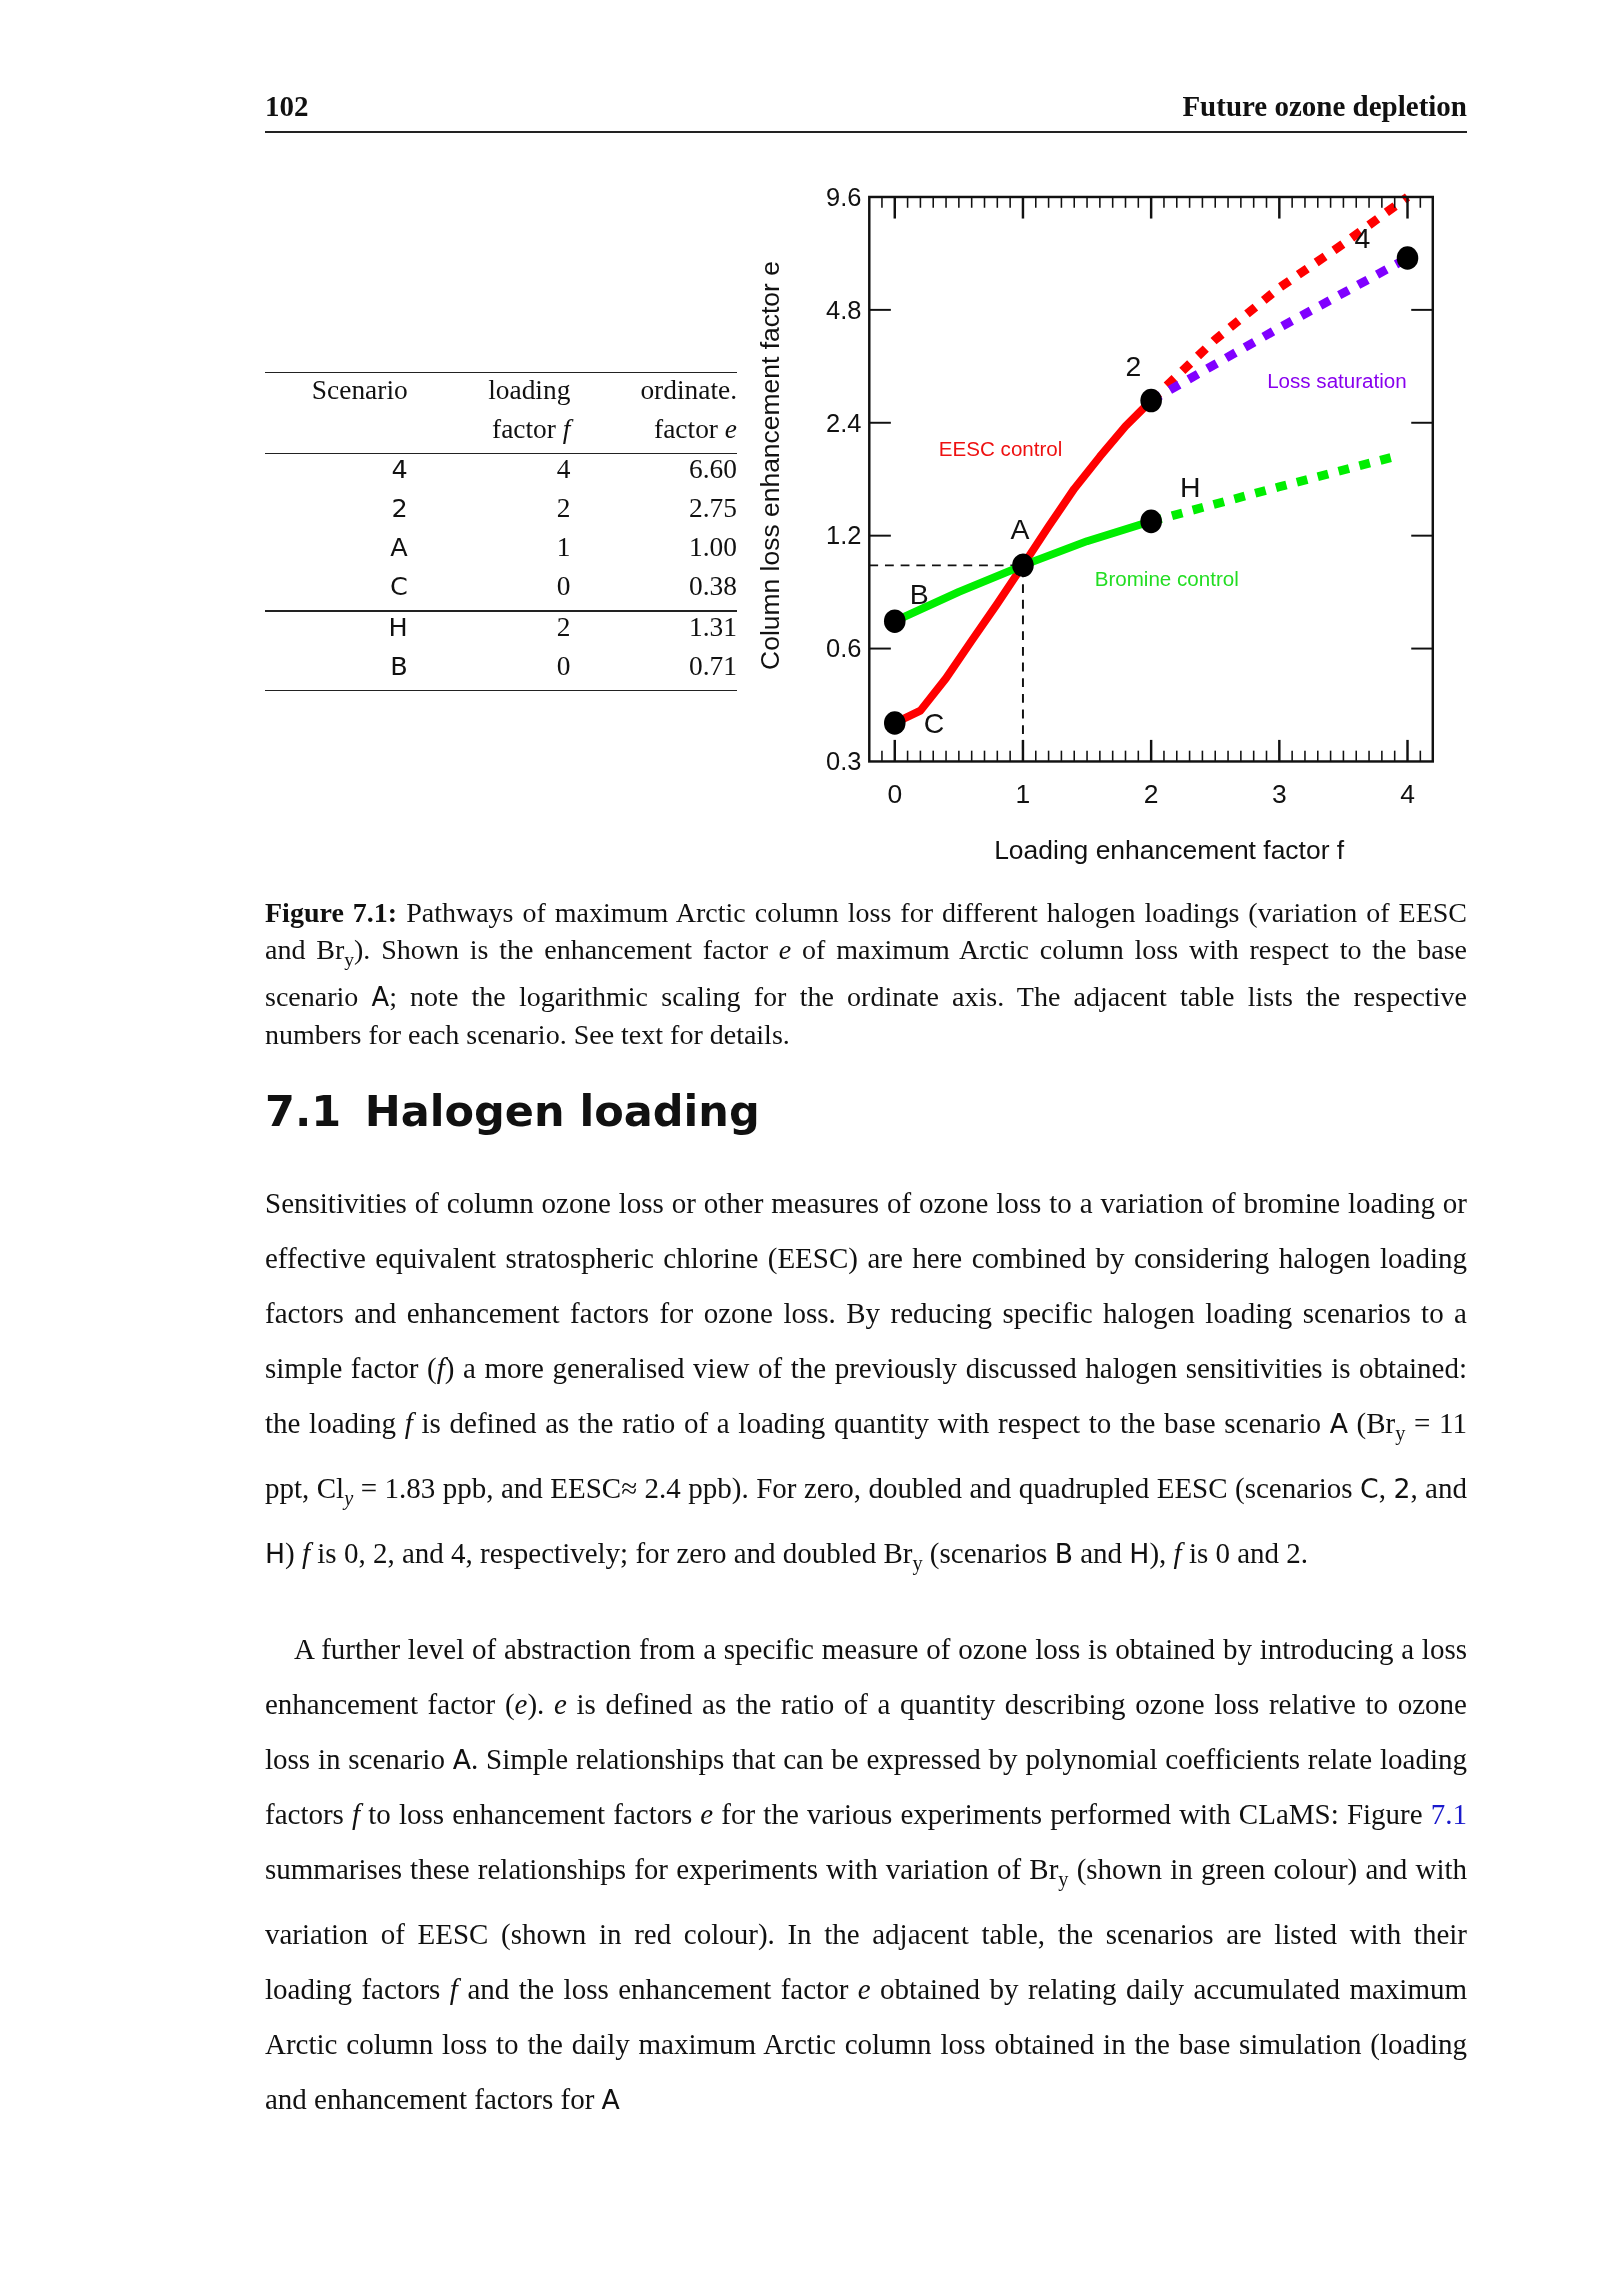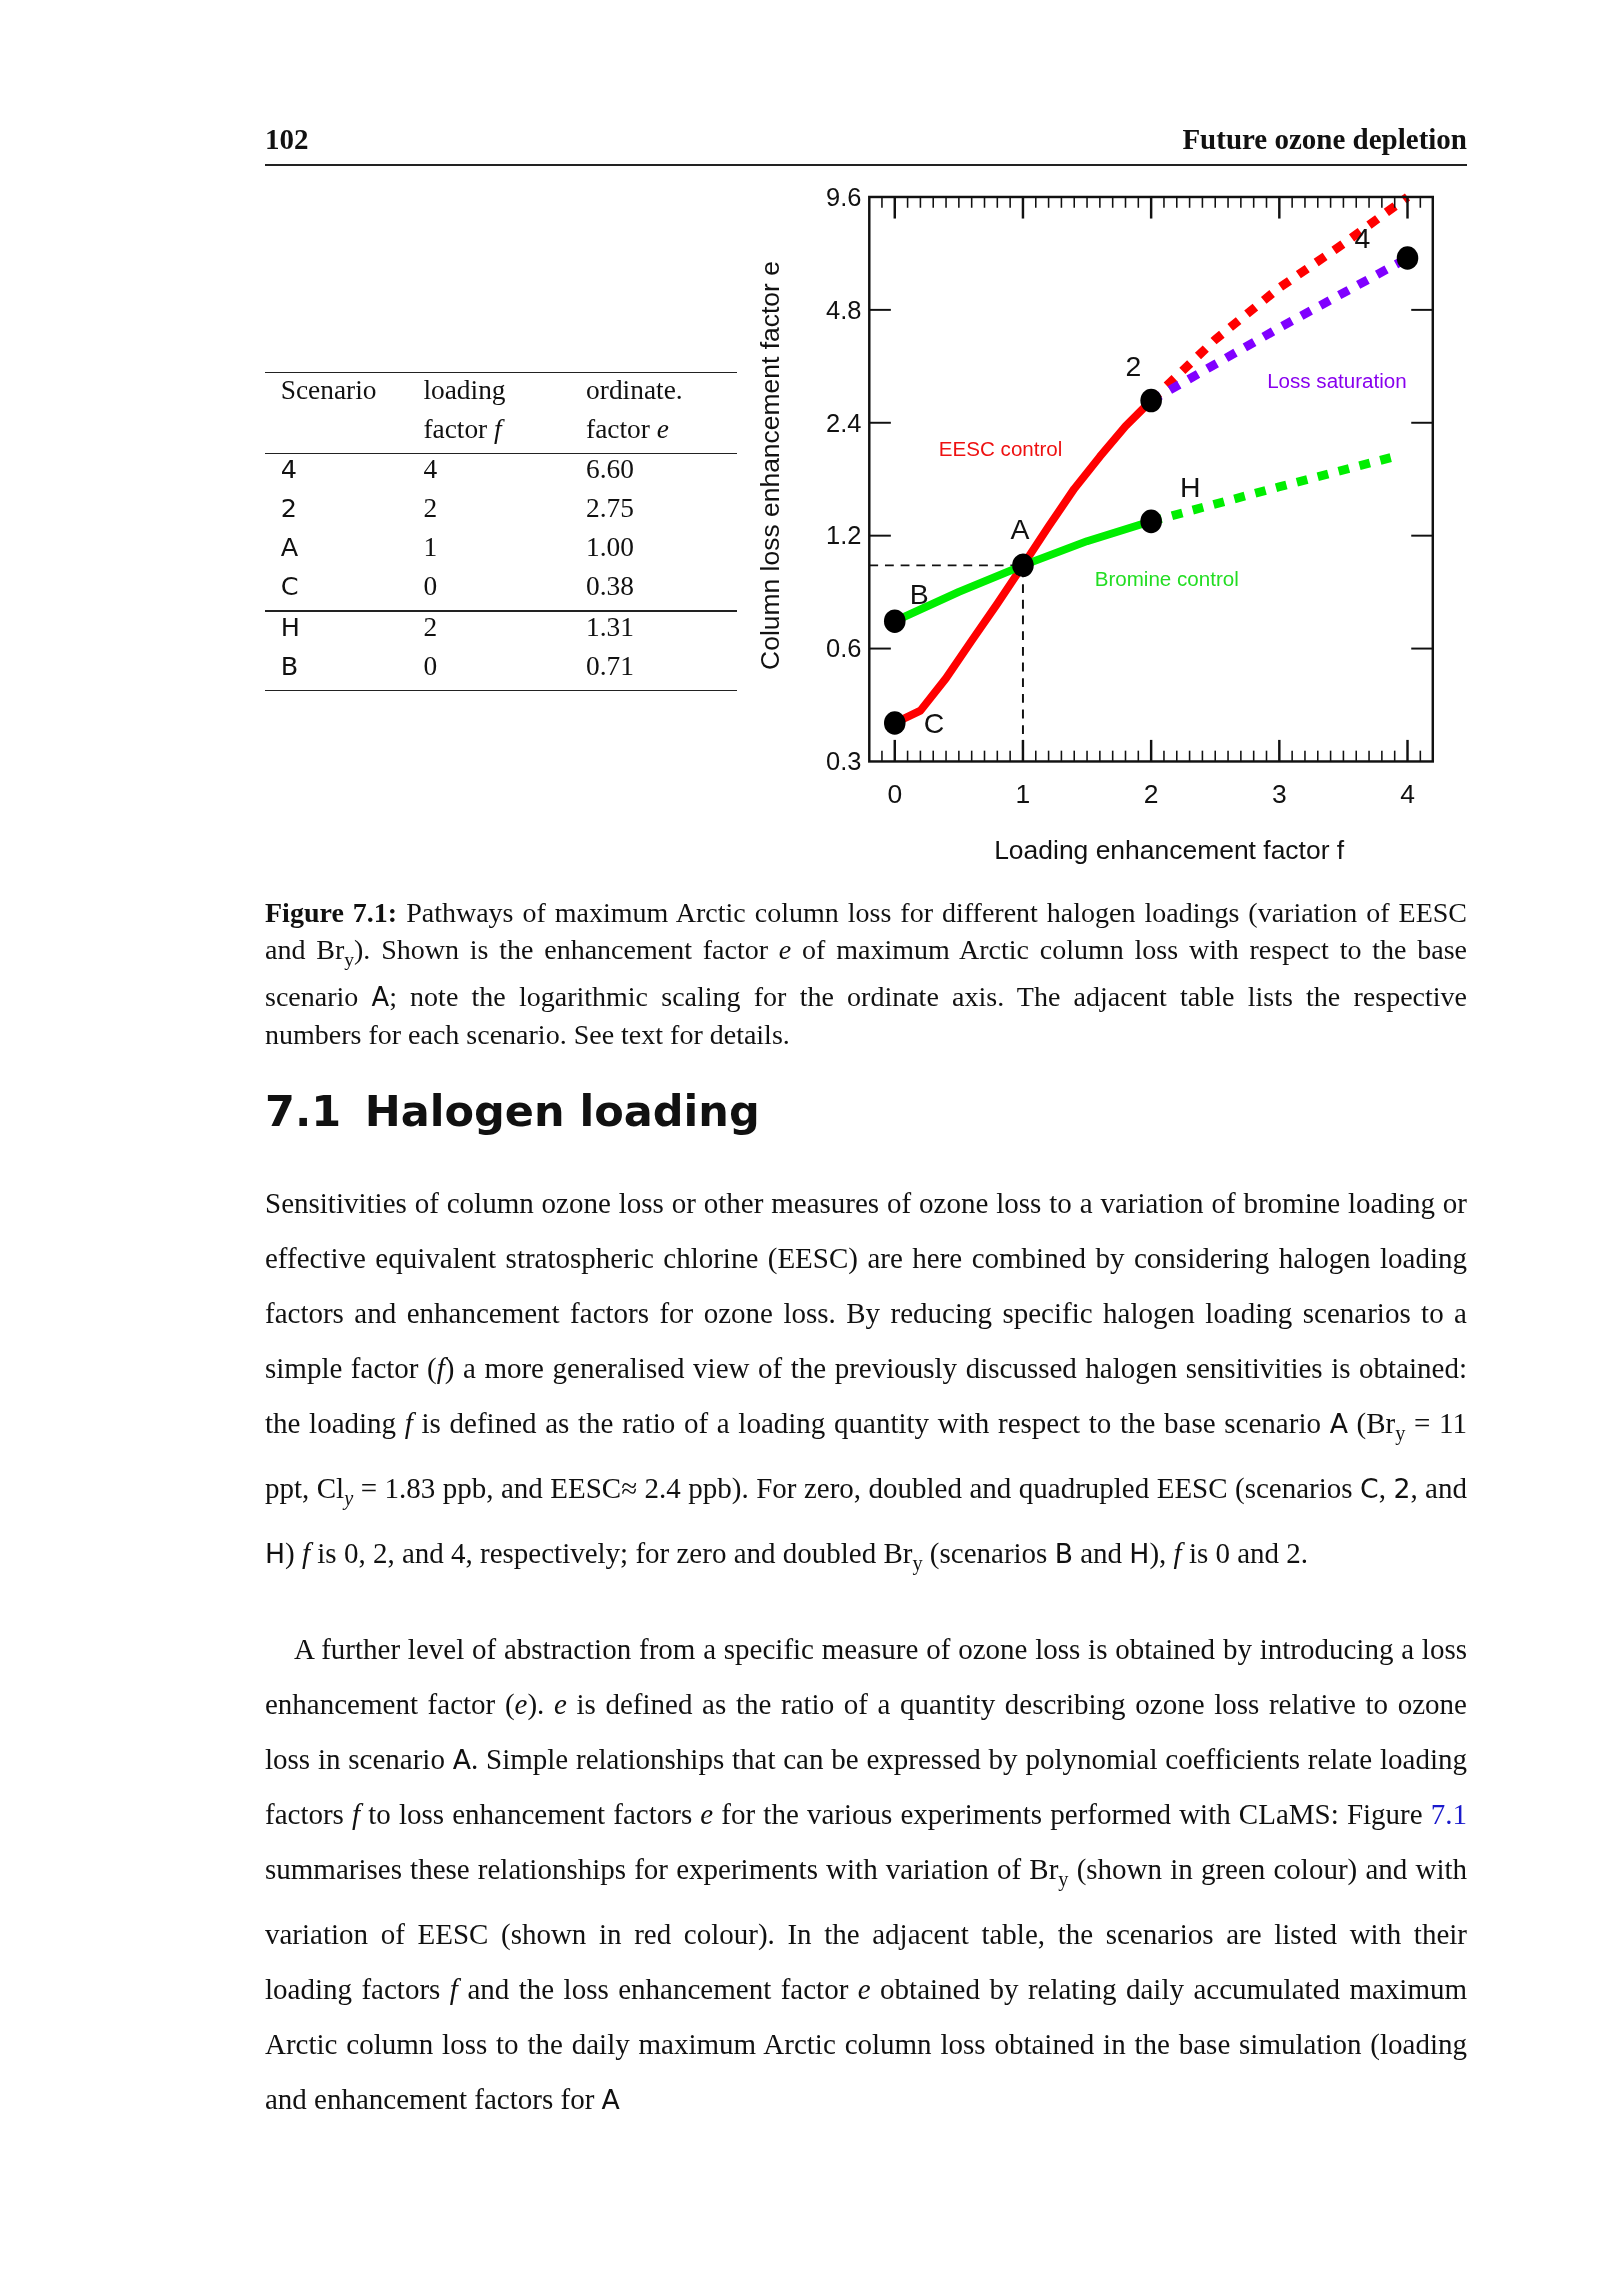--- a/index.html
+++ b/index.html
@@ -1,25 +1,25 @@
 <!DOCTYPE html>
 <html><head>
 <meta charset="utf-8">
 <style>
   html, body { margin: 0; padding: 0; background: #ffffff; }
   body { width: 1620px; height: 2293px; position: relative; overflow: hidden;
          font-family: "Liberation Serif", "DejaVu Serif", serif; color: #111; }
   .header { position: absolute; left: 265px; top: 88px; width: 1202px; height: 43px;
-            border-bottom: 2px solid #222; margin-top: 33px; }
+            border-bottom: 2px solid #222; }
   .header .pnum { position: absolute; left: 0; top: 2px; font-weight: bold; font-size: 29px; }
   .header .ptitle { position: absolute; right: 0; top: 2px; font-weight: bold; font-size: 29px; }
 
   .stable { position: absolute; left: 265px; top: 372px; width: 472px; border-collapse: collapse;
             font-size: 27.4px; }
-  .stable th, .stable td { text-align: left; font-weight: normal; padding: 0 0 0 15.7px; height: 39px; vertical-align: top; }
+  .stable th, .stable td { text-align: right; font-weight: normal; padding: 0 0 0 15.7px; height: 39px; vertical-align: top; }
   .stable thead tr:first-child th { border-top: 1.5px solid #222; padding-top: 2px; }
   .stable thead tr:last-child th { border-bottom: 1.5px solid #222; }
   .stable .sans { font-family: "DejaVu Sans", "Liberation Sans", sans-serif; font-size: 25.5px; }
   .stable tr.group-break td { border-top: 2px solid #222; }
   .stable tbody tr:last-child td { border-bottom: 1.5px solid #222; }
   .stable td.c2, .stable th.c2 { width: 147px; }
   .stable td.c1, .stable th.c1 { width: 127px; }
 
   .chart { position: absolute; left: 0; top: 0; width: 1620px; height: 882px; }
   .chart text { font-family: "Liberation Sans", "DejaVu Sans", sans-serif; }

